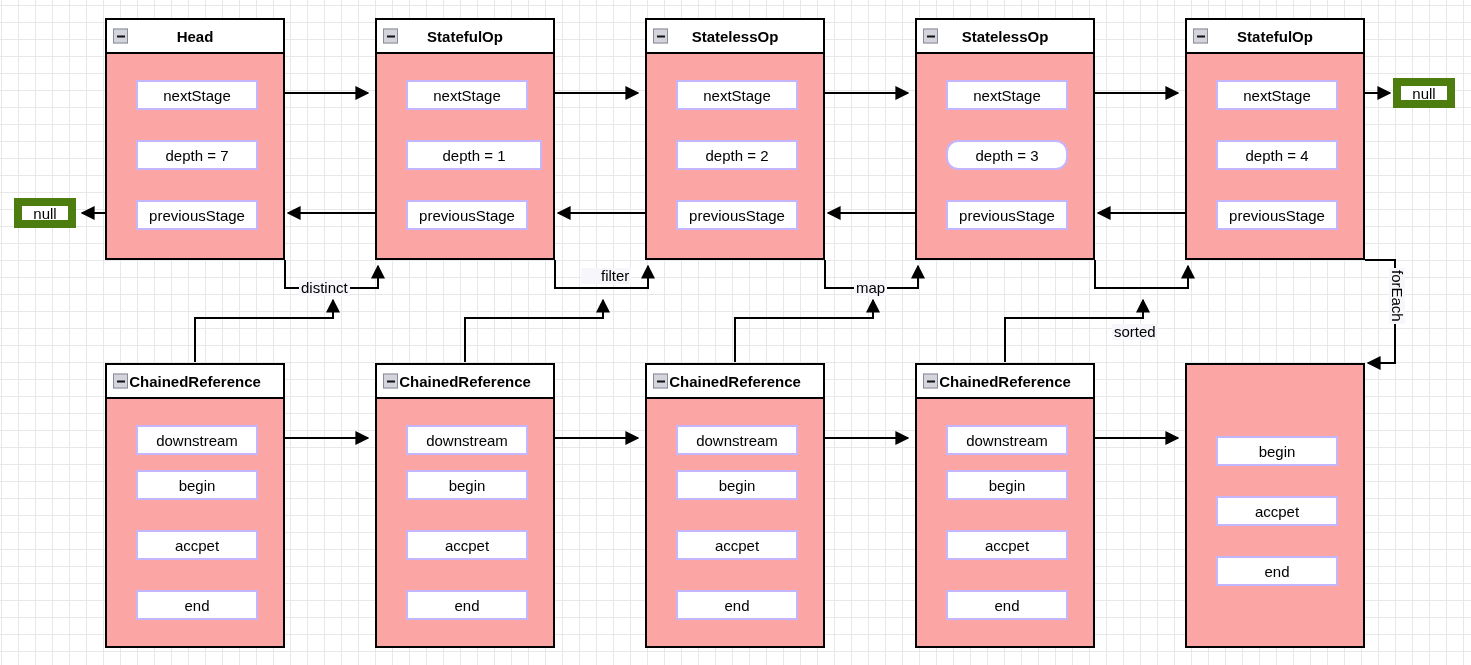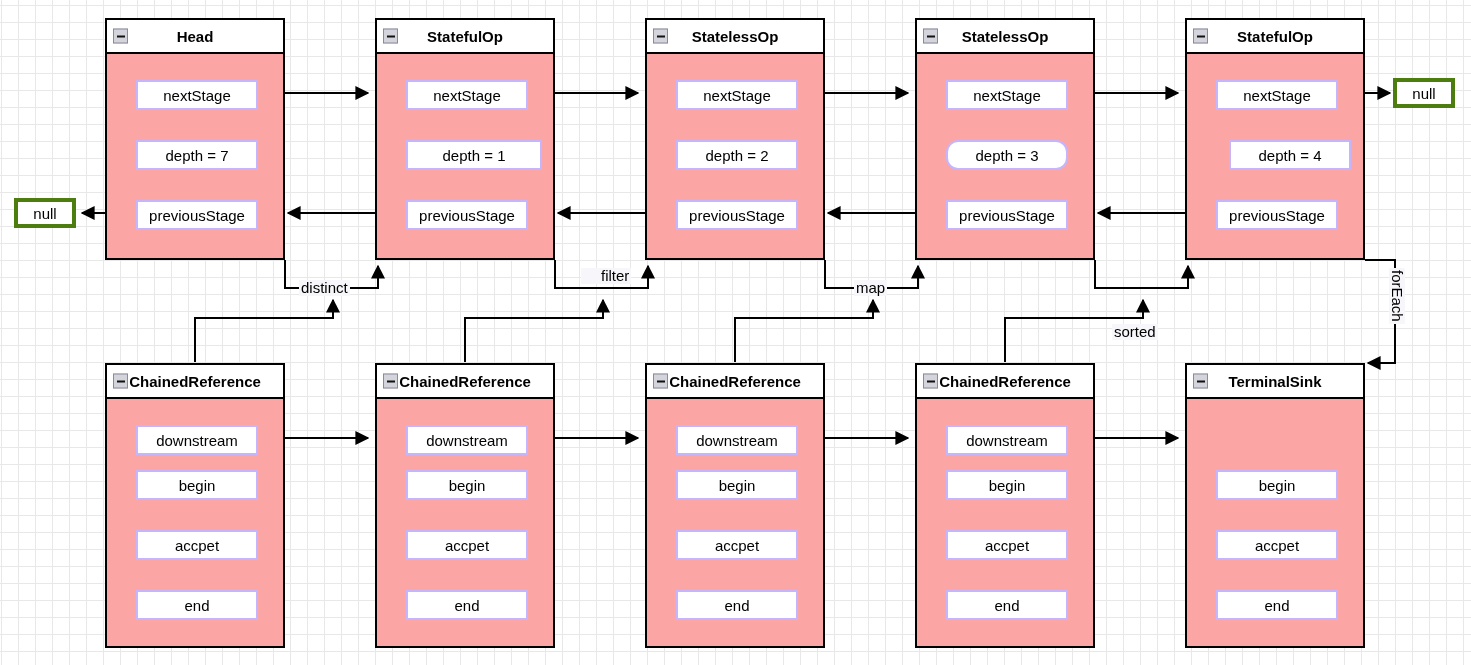--- a/index.html
+++ b/index.html
@@ -104,21 +104,21 @@
     justify-content: center;
     font-size: 15px;
     color: #000000;
     white-space: nowrap;
   }
 
   
   .nullbox {
     position: absolute;
     box-sizing: border-box;
-    border: 4px solid #4d7c0f;
+    border: 8px solid #4d7c0f;
     background: #ffffff;
     display: flex;
     align-items: center;
     justify-content: center;
     font-size: 15px;
     color: #000000;
   }
 
   
   .edge-label {
@@ -238,21 +238,21 @@
   </div>
 </div>
 
 <div class="node" style="left:1185px; top:18px; width:180px; height:242px;">
   <div class="node-header">
     <span class="collapse-icon"></span>
     <span class="node-title">StatefulOp</span>
   </div>
   <div class="node-body">
     <div class="field" style="left:29px; top:26px; width:122px; height:30px;">nextStage</div>
-    <div class="field" style="left:29px; top:86px; width:122px; height:30px;margin-left:13px;">depth = 4</div>
+    <div class="field" style="left:29px; top:86px; width:122px; height:30px;">depth = 4</div>
     <div class="field" style="left:29px; top:146px; width:122px; height:30px;">previousStage</div>
   </div>
 </div>
 
 <div class="nullbox" style="left:14px; top:198px; width:62px; height:30px;">null</div>
 <div class="nullbox" style="left:1393px; top:78px; width:62px; height:30px;">null</div>
 
 <div class="edge-label" style="left:299px; top:280px;">distinct</div>
 <div class="edge-label" style="left:581px; top:268px;padding-left:20px;">filter</div>
 <div class="edge-label" style="left:854px; top:280px;">map</div>
@@ -305,22 +305,18 @@
   </div>
   <div class="node-body">
     <div class="field" style="left:29px; top:26px; width:122px; height:30px;">downstream</div>
     <div class="field" style="left:29px; top:71px; width:122px; height:30px;">begin</div>
     <div class="field" style="left:29px; top:131px; width:122px; height:30px;">accpet</div>
     <div class="field" style="left:29px; top:191px; width:122px; height:30px;">end</div>
   </div>
 </div>
 
 <div class="node" style="left:1185px; top:363px; width:180px; height:285px;">
-  <div class="node-header">
-    <span class="collapse-icon"></span>
-    <span class="node-title">TerminalSink</span>
-  </div>
   <div class="node-body">
     <div class="field" style="left:29px; top:71px; width:122px; height:30px;">begin</div>
     <div class="field" style="left:29px; top:131px; width:122px; height:30px;">accpet</div>
     <div class="field" style="left:29px; top:191px; width:122px; height:30px;">end</div>
   </div>
 </div>
 
 </body></html>

